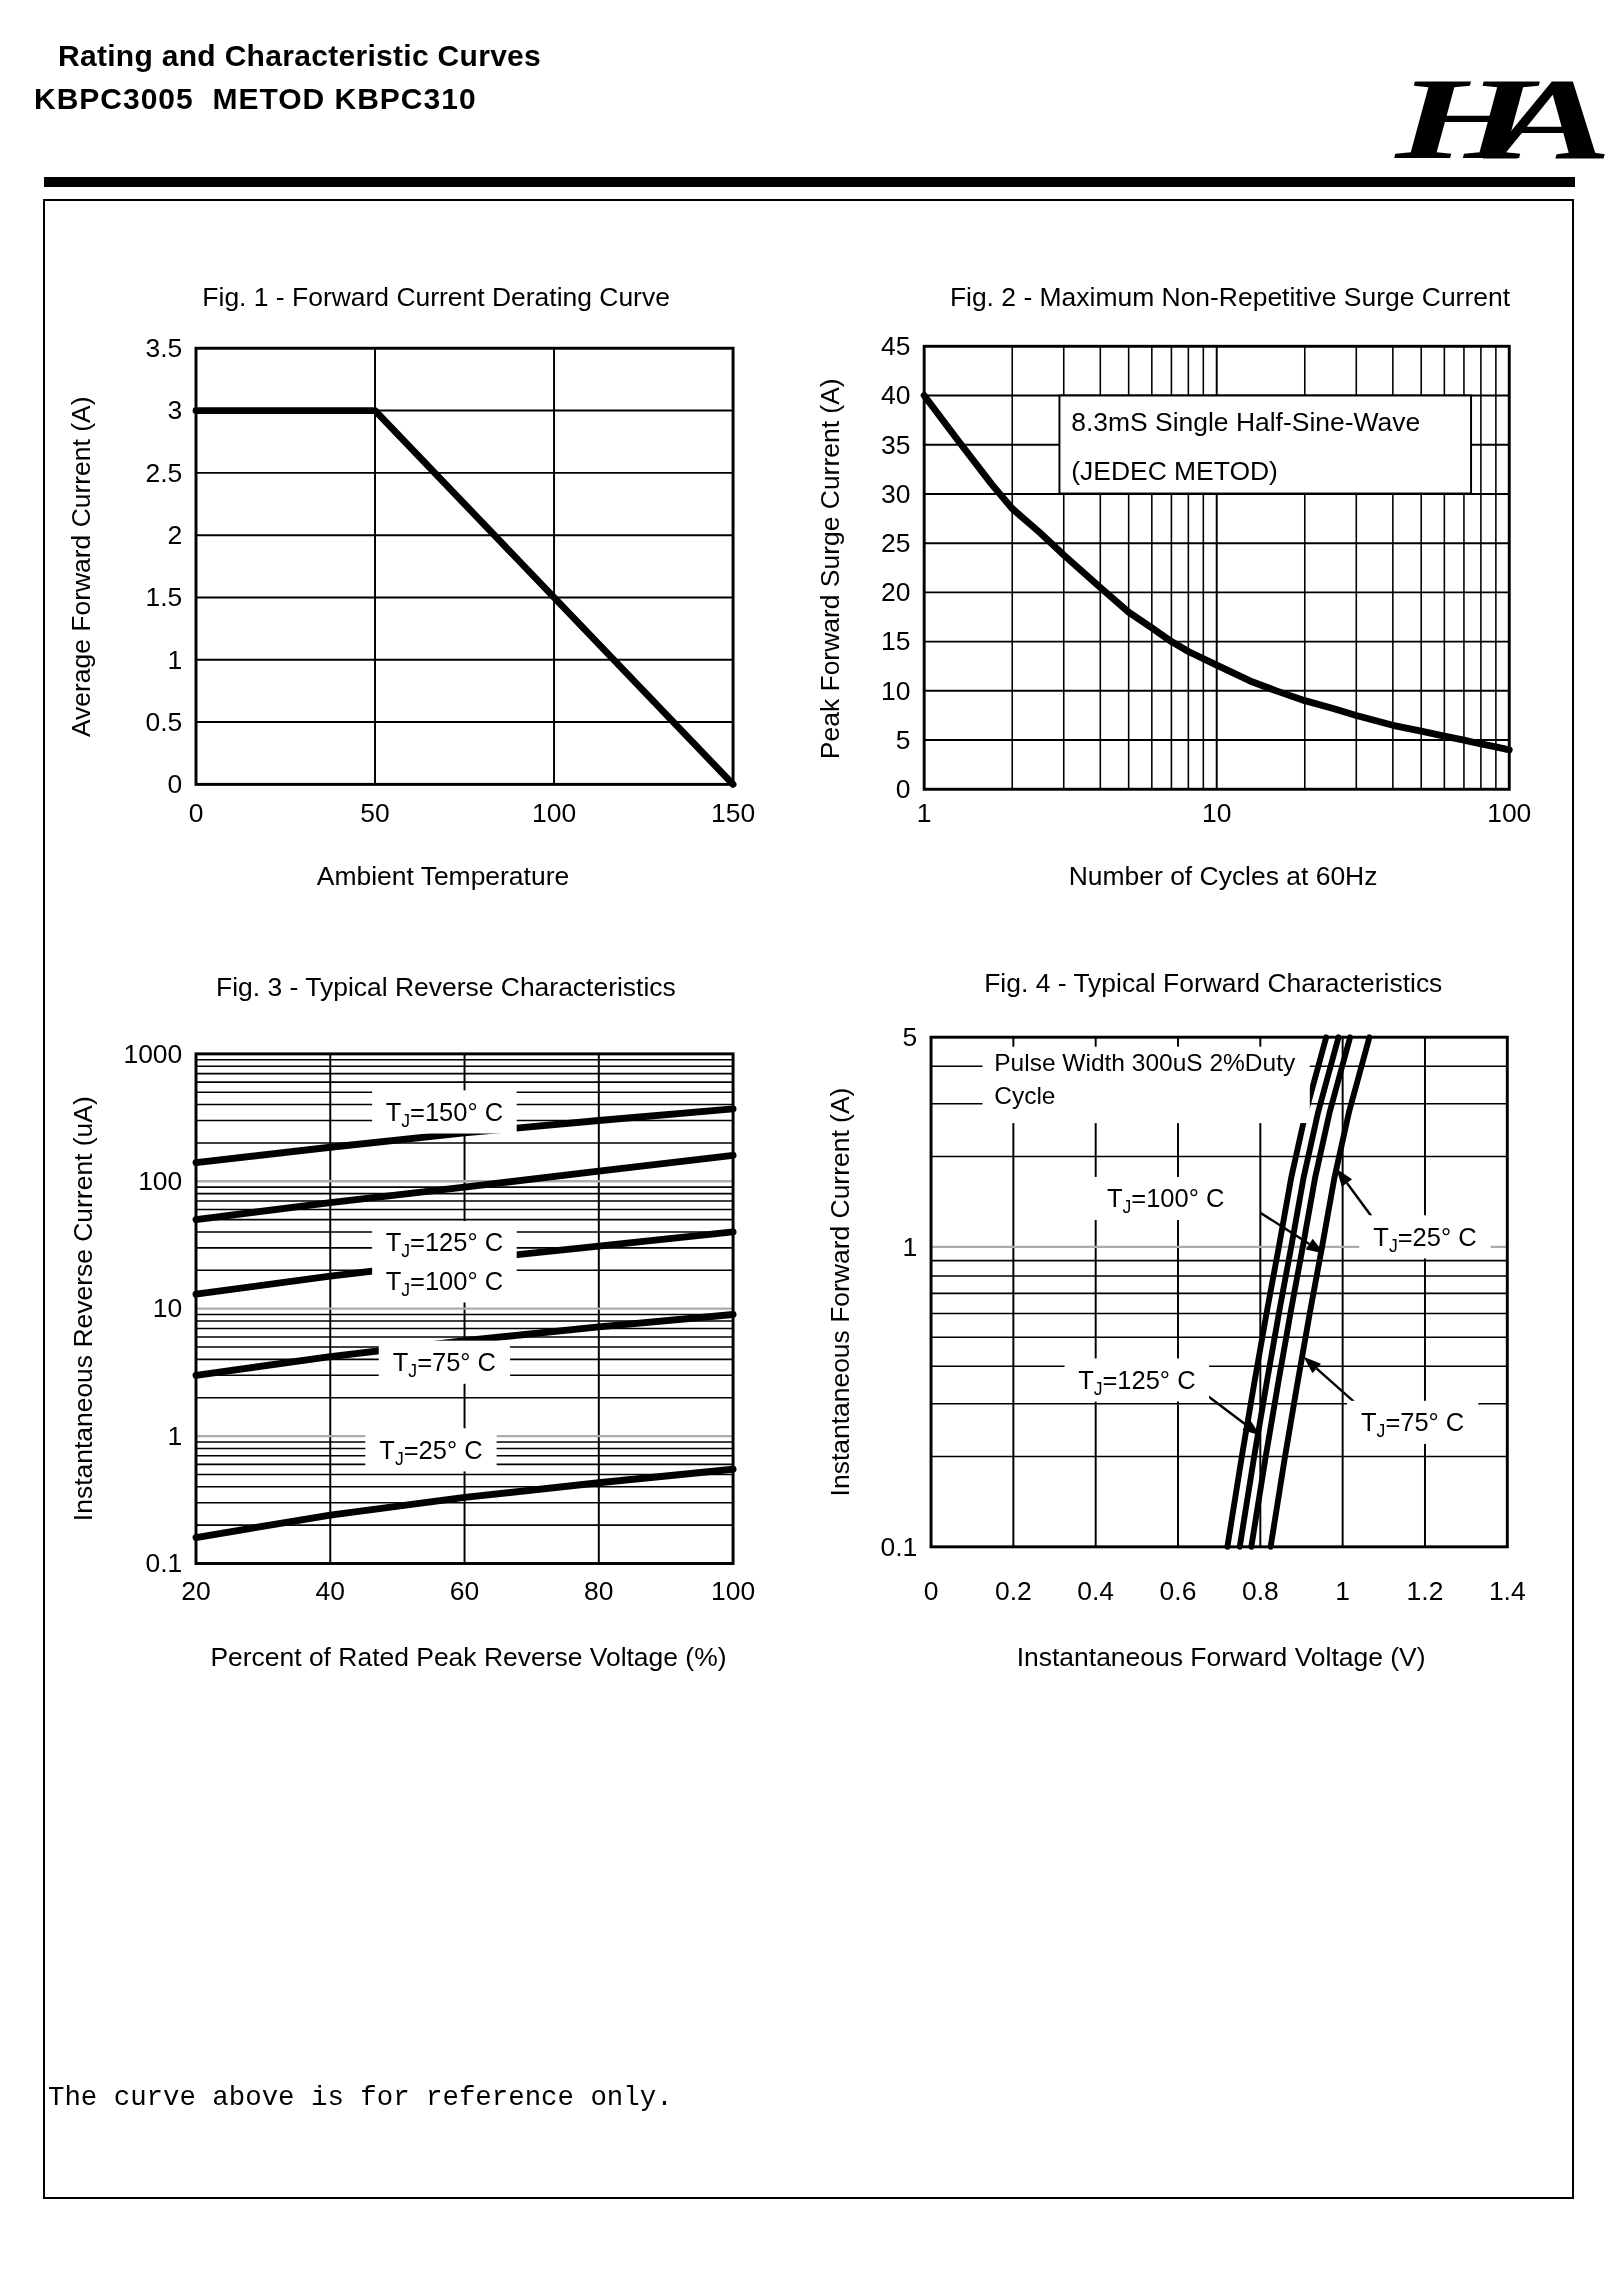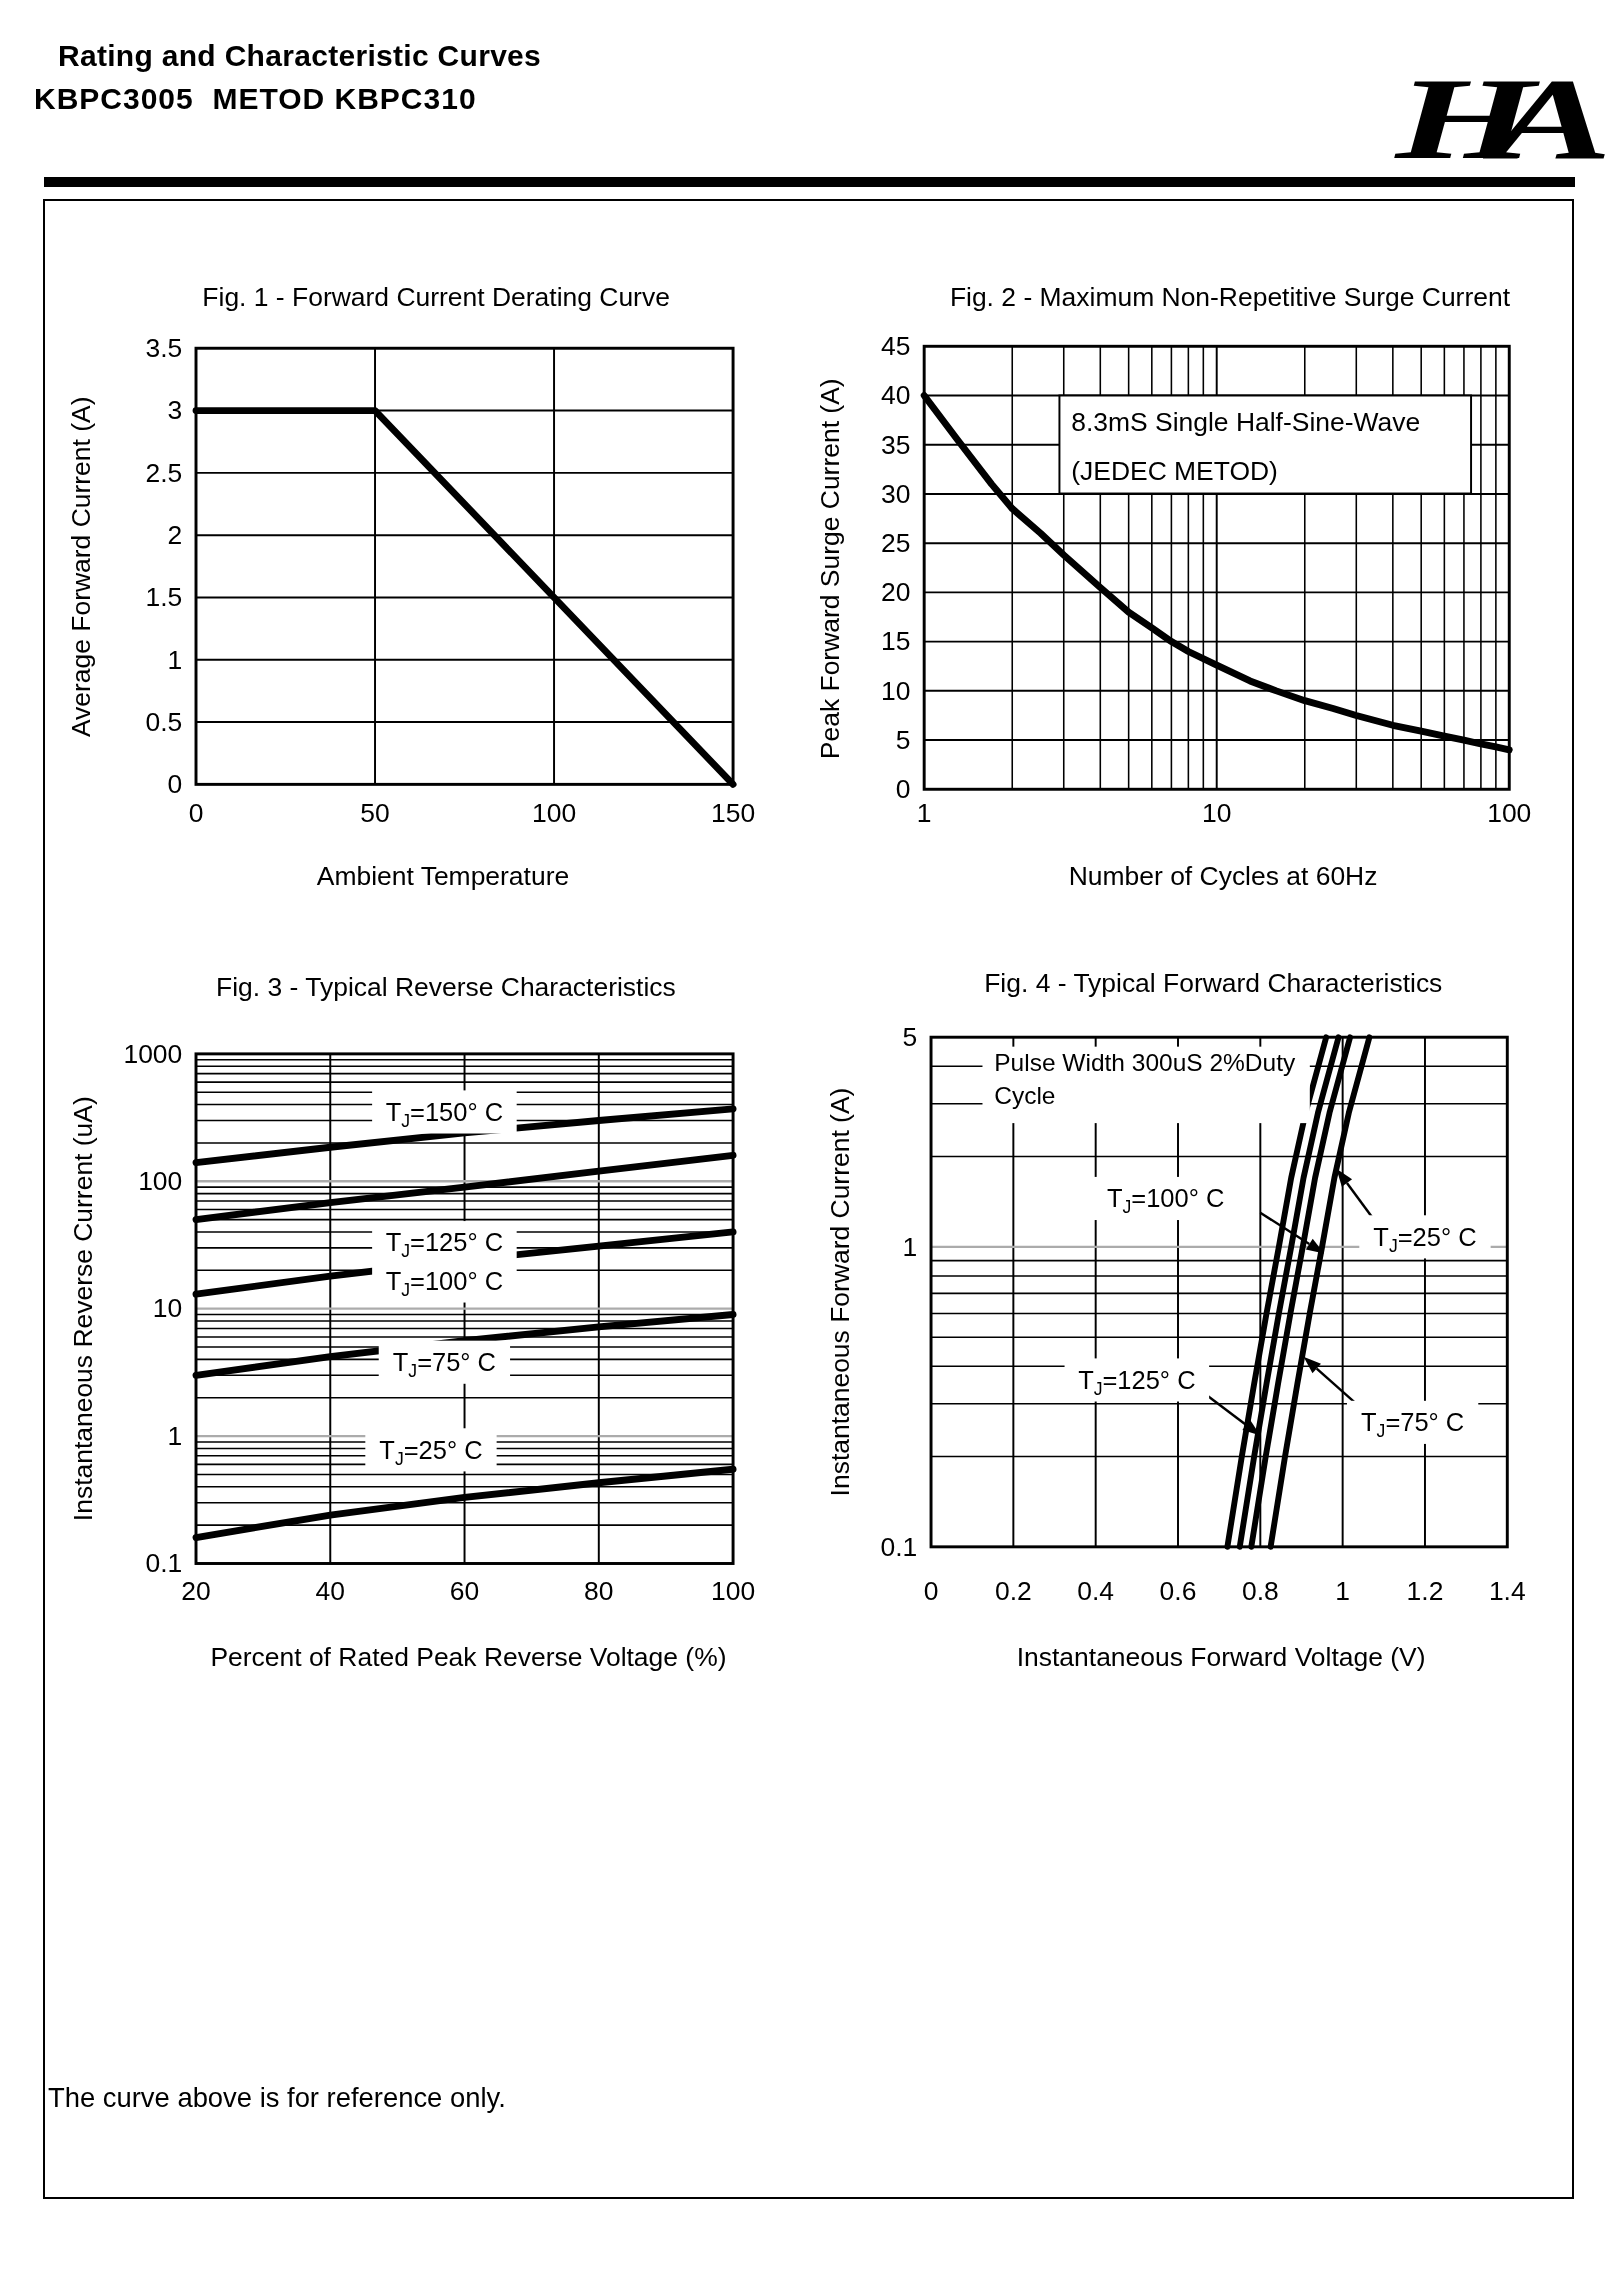--- a/index.html
+++ b/index.html
@@ -9,21 +9,21 @@
   }
   .hdr-title1{position:absolute;left:34px;top:39px;font-size:30px;font-weight:bold;letter-spacing:0.3px;white-space:pre;margin-left:24px;}
   .hdr-title2{position:absolute;left:34px;top:82px;font-size:30px;font-weight:bold;letter-spacing:1px;white-space:pre;}
   .logo{
     position:absolute;right:51px;top:61px;line-height:1;
     font-family:"Liberation Serif","DejaVu Serif",serif;font-style:italic;font-weight:bold;
     font-size:116px;letter-spacing:-0.24em;transform:scaleX(1.55);transform-origin:right center;
   }
   .hdr-rule{position:absolute;left:44px;top:177px;width:1531px;height:9.8px;background:#000;}
   .content-box{position:absolute;left:43px;top:199px;width:1527px;height:1996px;border:2.9px solid #000;background:#fff;}
-  .footer-note{position:absolute;left:48px;top:2082px;font-size:27.4px;}
+  .footer-note{position:absolute;left:48px;top:2082px;font-size:27.4px;font-family:Liberation Mono, monospace;}
   svg#charts{position:absolute;left:0;top:0;}
   svg text{fill:#000;font-family:"Liberation Sans",sans-serif;}
 </style>
 </head>
 <body>
 
 <div class="hdr-title1">Rating and Characteristic Curves</div>
 <div class="hdr-title2">KBPC3005  METOD KBPC310</div>
 <div class="logo">HA</div>
 <div class="hdr-rule"></div>

